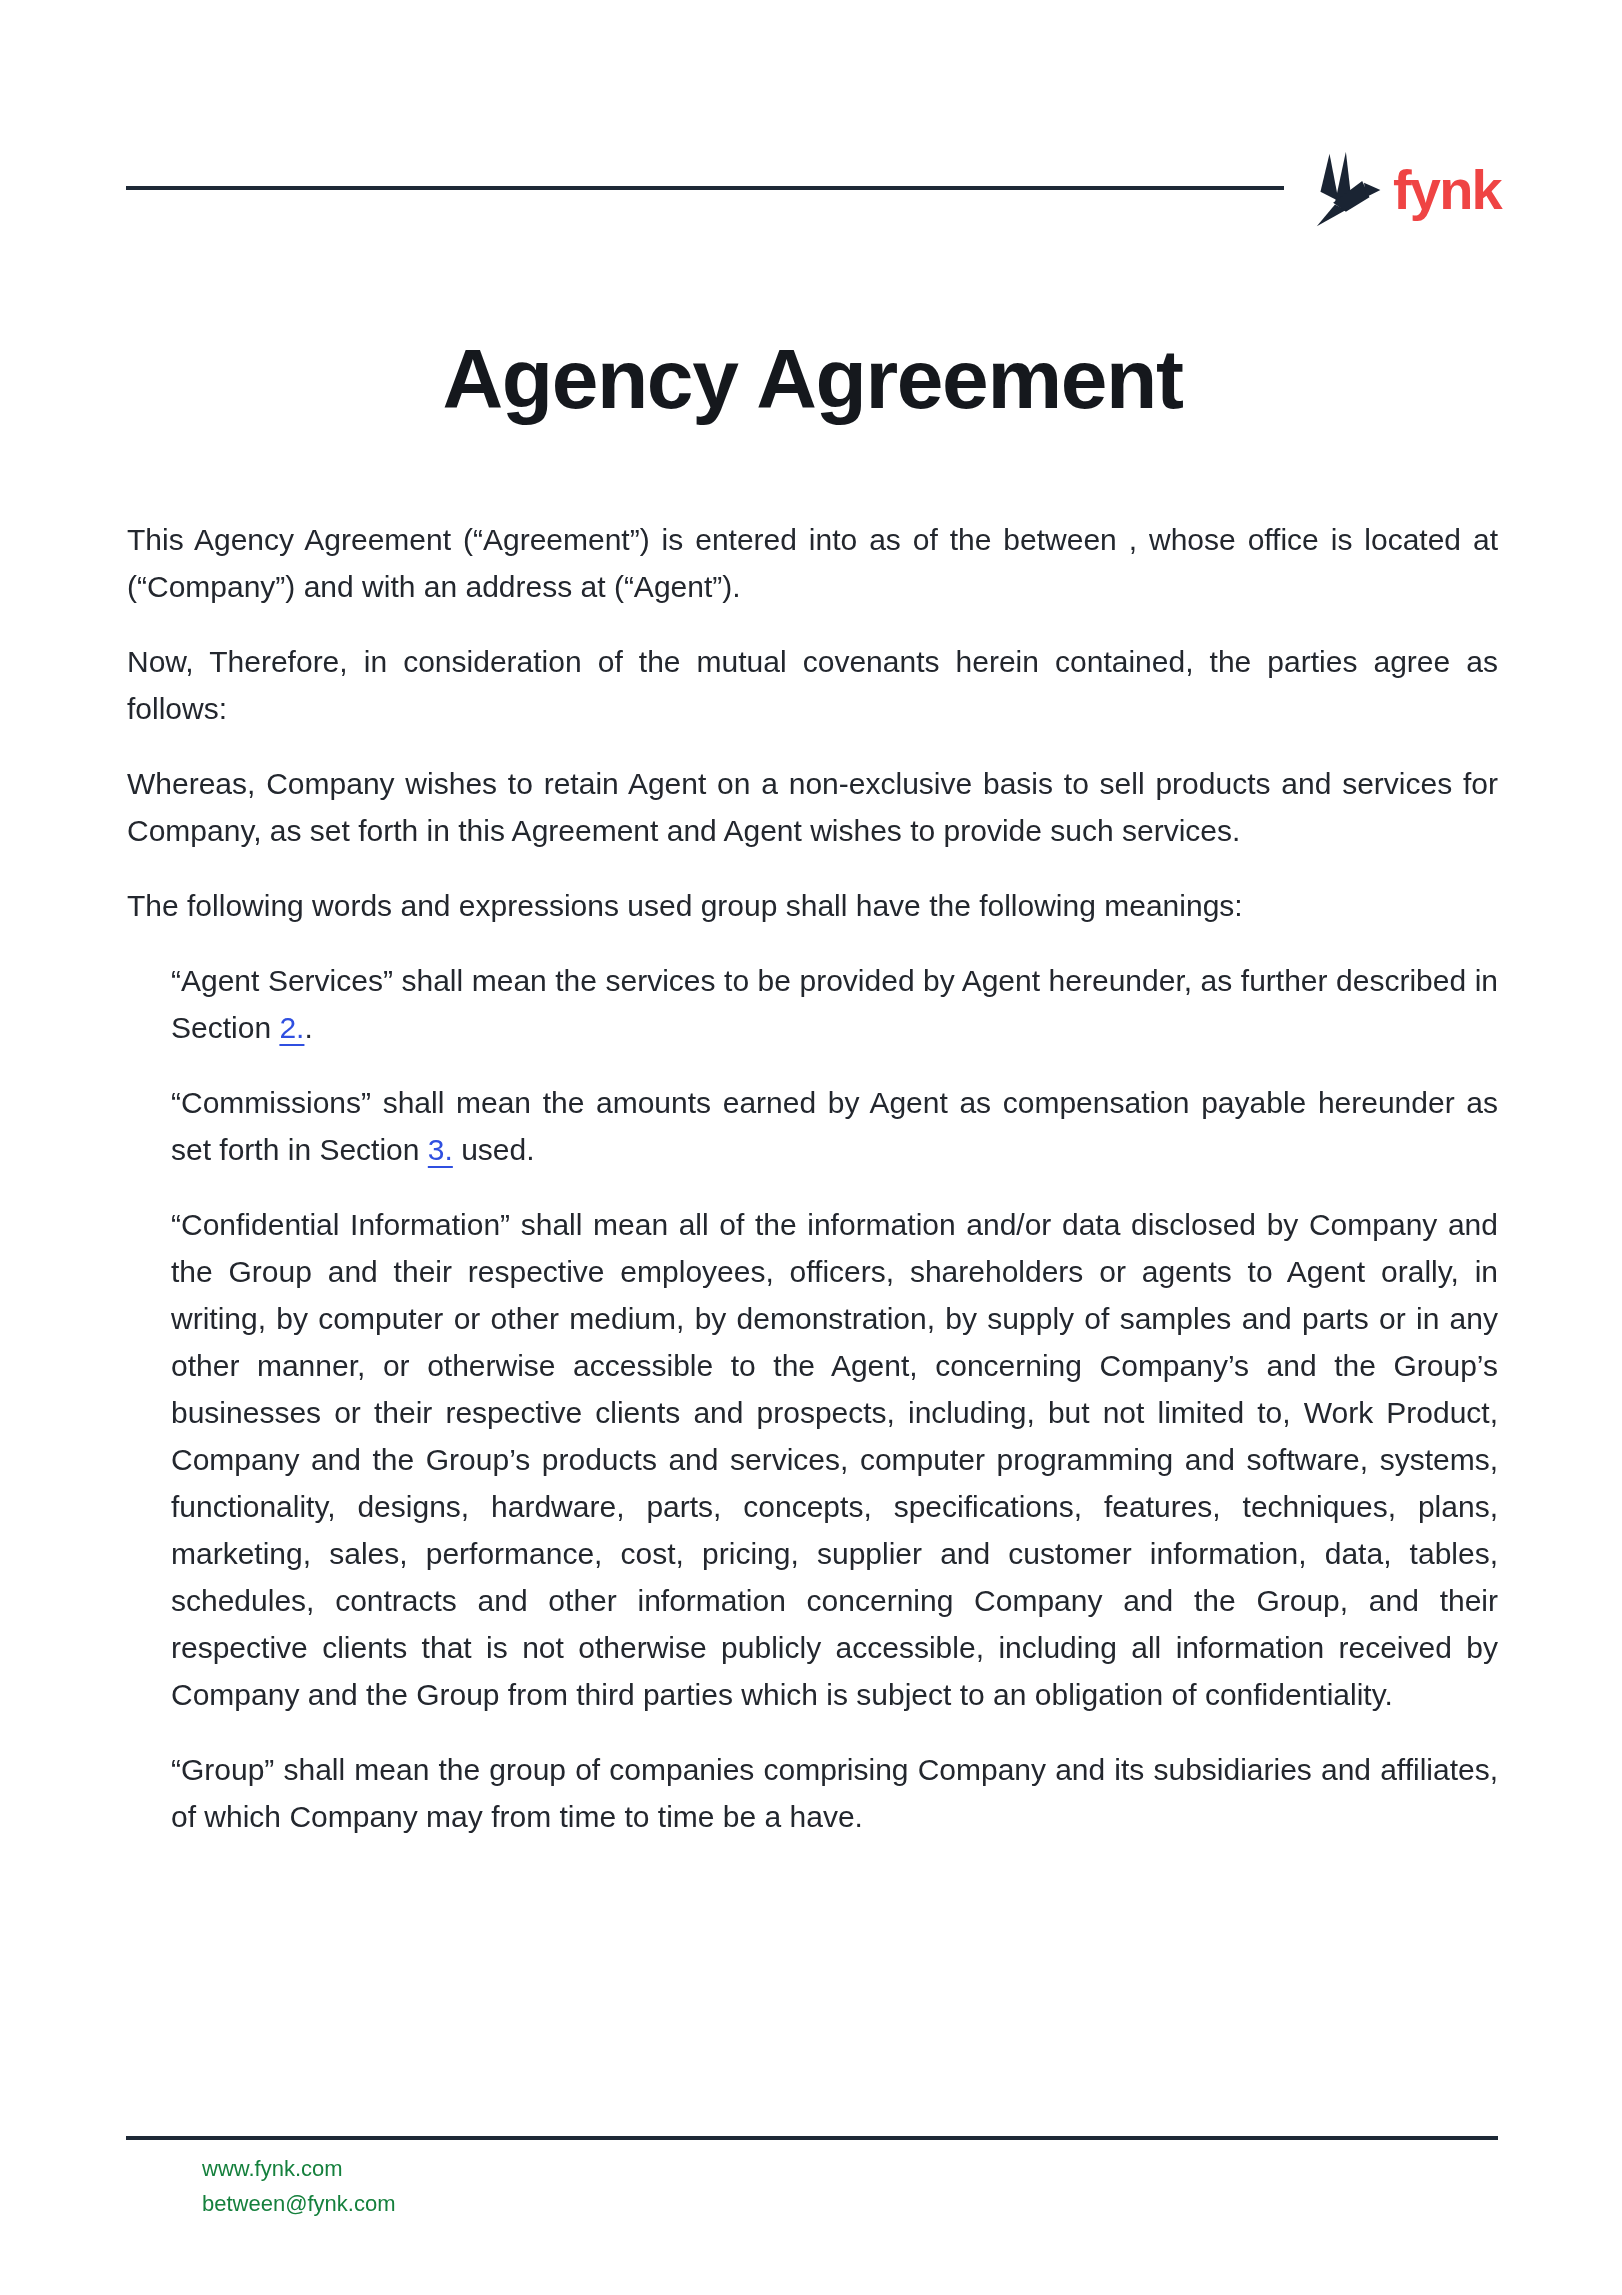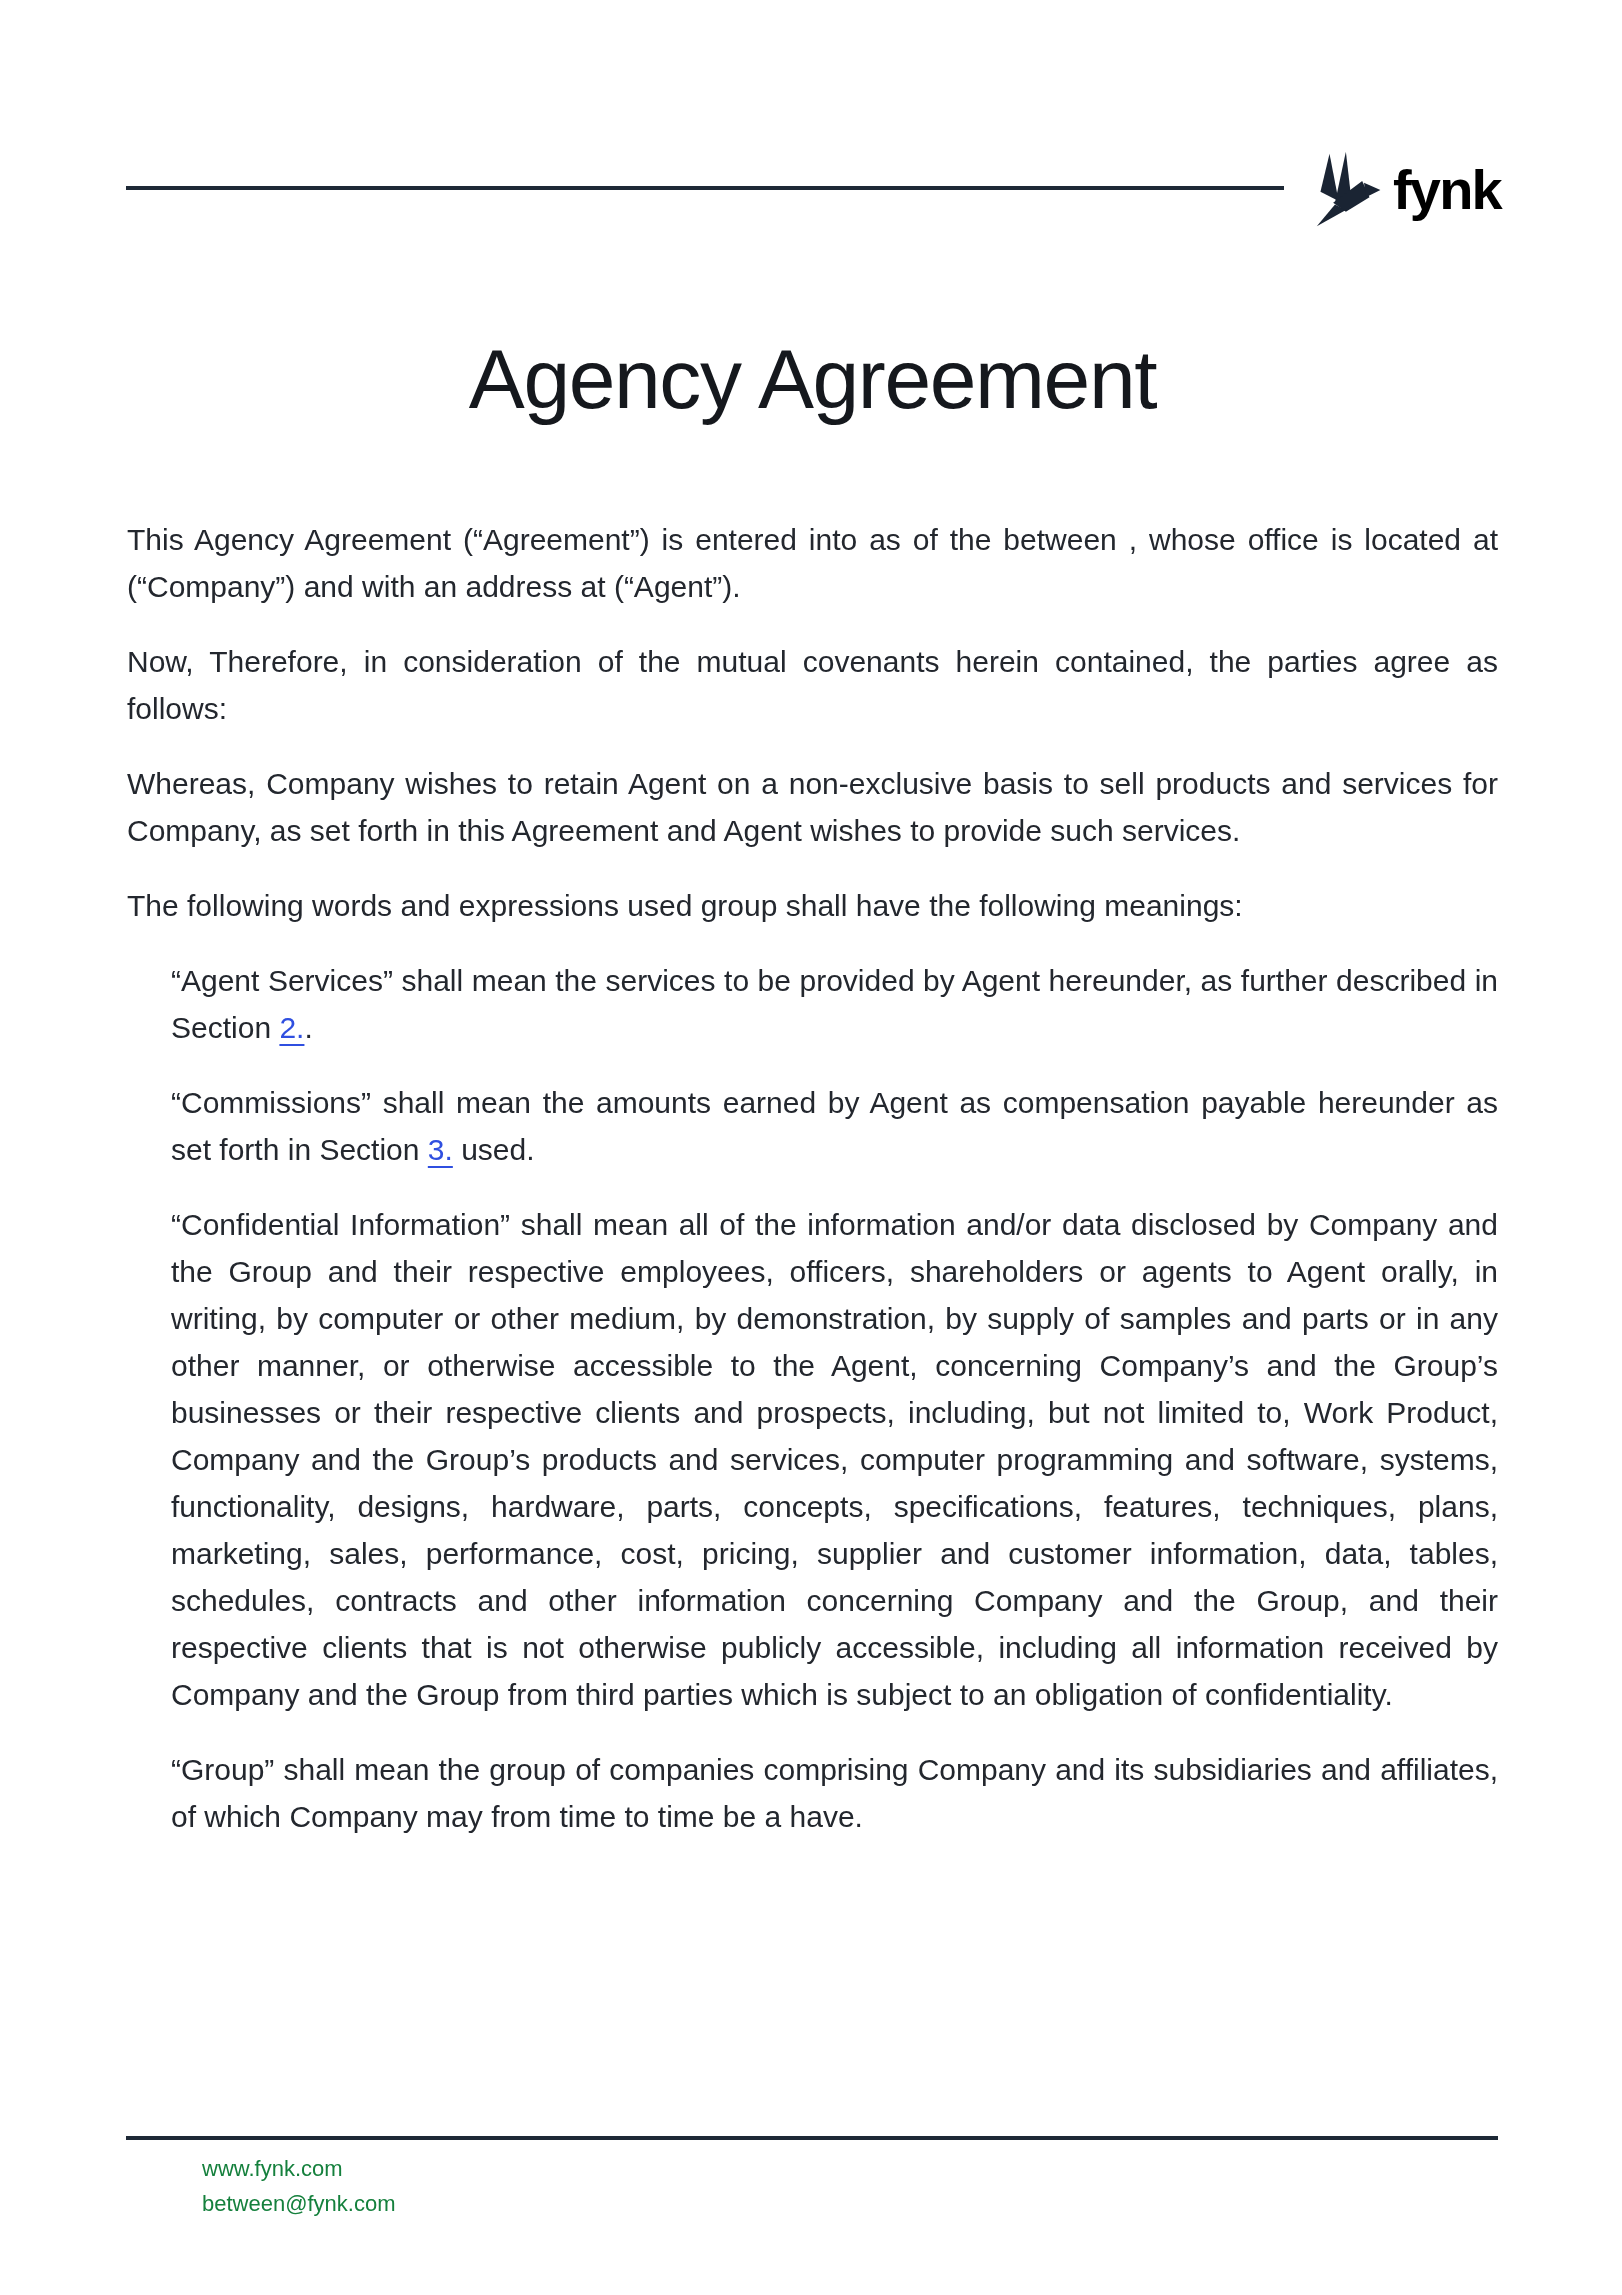--- a/index.html
+++ b/index.html
@@ -14,31 +14,31 @@
   .header-rule {
     position: absolute; left: 126px; top: 186px;
     width: 1158px; height: 3.6px; background: #1e2936;
   }
   .logo {
     position: absolute; left: 1315px; top: 151px;
     display: flex; align-items: center; gap: 9px;
   }
   .logo svg { display: block; }
   .logo-text {
-    font-size: 56px; font-weight: 700; color: #000000;
+    font-size: 56px; font-weight: 700; color: #ef4444;
     letter-spacing: -1.8px; line-height: 78px;
   }
   
   .content {
     position: absolute; left: 127px; top: 0;
     width: 1371px; padding-top: 334px;
   }
   .doc-title {
     margin: 0 0 91px 0;
-    font-size: 84px; line-height: 91px; font-weight: 400;
+    font-size: 84px; line-height: 91px; font-weight: 700;
     letter-spacing: -1.4px; text-align: center; color: #15181d;
   }
   .body-text {
     margin: 4px 0 28px 0;
     font-size: 30px; line-height: 47px;
     text-align: justify; color: #23272e;
   }
   .section-heading {
     margin: 61px 0 27px 0;
     font-size: 45px; line-height: 55px; font-weight: 700;

